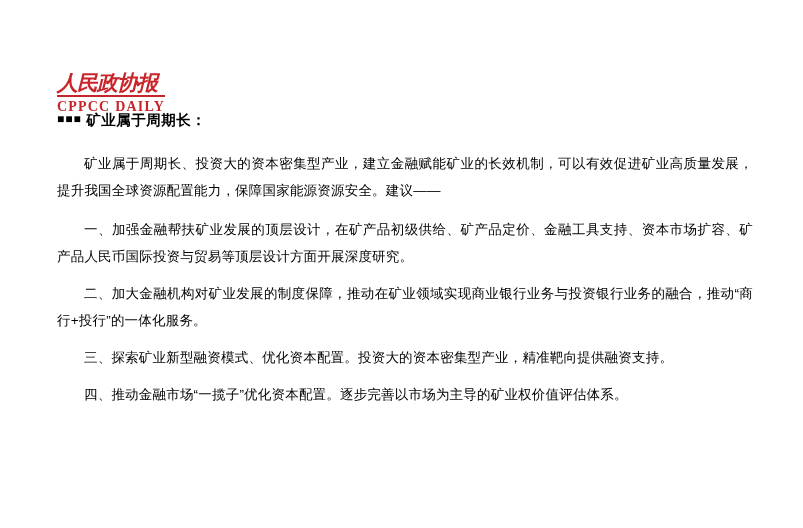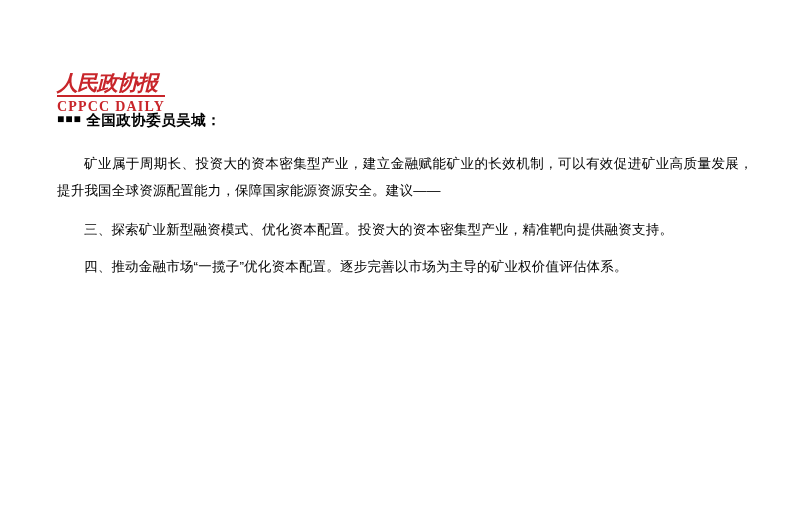--- a/index.html
+++ b/index.html
@@ -96,23 +96,25 @@
   <div class="masthead">
     <div class="masthead-logo">人民政协报</div>
     <div class="masthead-rule"></div>
     <div class="masthead-sub">CPPCC DAILY</div>
   </div>
 
   <div class="article">
 
     <div class="byline">
       <span class="marks">■■■</span>
-      <span>全国政协委员吴城：</span>
+      <span>矿业属于周期长：</span>
     </div>
 
 
     <p class="para lead">矿业属于周期长、投资大的资本密集型产业，建立金融赋能矿业的长效机制，可以有效促进矿业高质量发展，提升我国全球资源配置能力，保障国家能源资源安全。建议——</p>
+    <p class="para">一、加强金融帮扶矿业发展的顶层设计，在矿产品初级供给、矿产品定价、金融工具支持、资本市场扩容、矿产品人民币国际投资与贸易等顶层设计方面开展深度研究。</p>
+    <p class="para">二、加大金融机构对矿业发展的制度保障，推动在矿业领域实现商业银行业务与投资银行业务的融合，推动“商行+投行”的一体化服务。</p>
     <p class="para">三、探索矿业新型融资模式、优化资本配置。投资大的资本密集型产业，精准靶向提供融资支持。</p>
     <p class="para">四、推动金融市场“一揽子”优化资本配置。逐步完善以市场为主导的矿业权价值评估体系。</p>
 
   </div>
 
 </div>
 
 </body></html>

